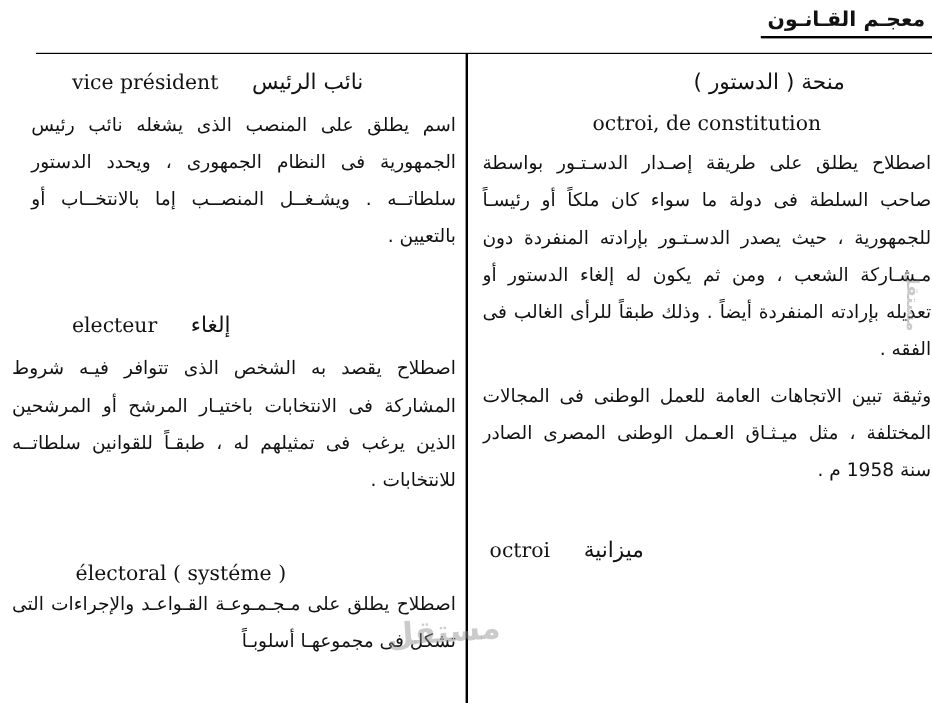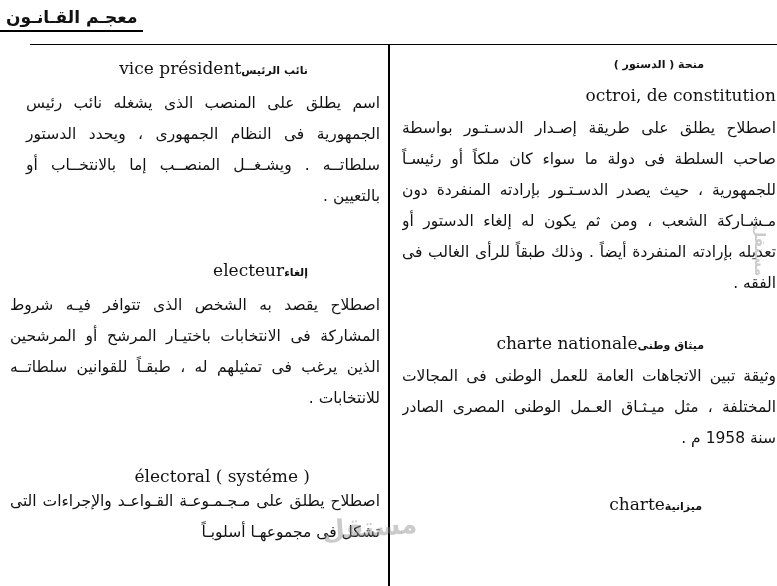--- a/index.html
+++ b/index.html
@@ -10,21 +10,21 @@
     margin: 0 auto;
     background: #ffffff;
     overflow: hidden;
     color: #121212;
     font-family: "DejaVu Sans", sans-serif;
   }
   
   .title-wrap {
     position: absolute;
     top: 7px; left: 0; right: 0;
-    text-align: left;
+    text-align: right;
   }
   .title-wrap .title-text {
     display: inline-block;
     font-weight: 700;
     font-size: 17px;
     padding: 0 6px 3px 6px;
     border-bottom: 2.5px solid #000;
   }
   .top-rule {
     position: absolute;
@@ -43,45 +43,46 @@
     top: 52px;
     bottom: 0;
     overflow: hidden;
   }
   .col-right { left: 402px; width: 374px; }
   .col-left  { left: 10px;  width: 370px; }
 
   
   .hw-row {
     display: flex;
-    justify-content: flex-end;
+    justify-content: flex-start;
     align-items: baseline;
+    gap: 28px;
   }
   .hw-ar {
-    font-weight: 700;
-    font-size: 11px;
+    font-weight: 400;
+    font-size: 18px;
     direction: rtl;
   }
   .hw-fr {
     font-family: "DejaVu Serif", serif;
     font-size: 17px;
     direction: ltr;
   }
   .body-ar {
     direction: rtl;
     text-align: justify;
     font-size: 15.5px;
     line-height: 31px;
     margin: 0;
   }
   .body-ar:after { content: ""; display: inline-block; width: 0; }
 
   
   .col-right .hw-ar.solo { text-align: right; padding-left: 0; padding-right: 72px; margin-top: 6px; }
-  .col-right .hw-fr.solo { text-align: right; margin-top: 14px; }
+  .col-right .hw-fr.solo { text-align: center; margin-top: 14px; }
   .col-right .body-1 { margin-top: 8px; }
   .col-right .hw-row-2 { margin-top: 34px; padding: 0 72px 0 5px; }
   .col-right .body-2 { margin-top: 8px; }
   .col-right .hw-row-3 { margin-top: 40px; padding: 0 74px 0 6px; }
 
   
   .col-left .hw-row-1 { margin-top: 6px; padding: 0 72px 0 50px; }
   .col-left .body-1 { margin-top: 10px; margin-left: 16px; }
   .col-left .hw-row-2 { margin-top: 48px; padding: 0 72px 0 50px; }
   .col-left .body-2 { margin-top: 10px; }
@@ -112,30 +113,26 @@
 
   <div class="col col-right">
 
     <div class="entry">
       <div class="hw-ar solo">منحة ( الدستور )</div>
       <div class="hw-fr solo">octroi, de constitution</div>
       <p class="body-ar body-1">اصطلاح يطلق على طريقة إصـدار الدسـتـور بواسطة صاحب السلطة فى دولة ما سواء كان ملكاً أو رئيسـاً للجمهورية ، حيث يصدر الدسـتـور بإرادته المنفردة دون مـشـاركة الشعب ، ومن ثم يكون له إلغاء الدستور أو تعديله بإرادته المنفردة أيضاً . وذلك طبقاً للرأى الغالب فى الفقه .</p>
     </div>
 
     <div class="entry">
-      <div class="hw-row hw-row-2">
-        <span class="hw-fr">charte nationale</span>
-        <span class="hw-ar">ميثاق وطنى</span>
-      </div>
       <p class="body-ar body-2">وثيقة تبين الاتجاهات العامة للعمل الوطنى فى المجالات المختلفة ، مثل ميـثـاق العـمل الوطنى المصرى الصادر سنة 1958 م .</p>
     </div>
 
     <div class="entry">
       <div class="hw-row hw-row-3">
-        <span class="hw-fr">charte</span>
+        <span class="hw-fr">octroi</span>
         <span class="hw-ar">ميزانية</span>
       </div>
     </div>
 
   </div>
 
   <div class="col col-left">
 
     <div class="entry">
       <div class="hw-row hw-row-1">

